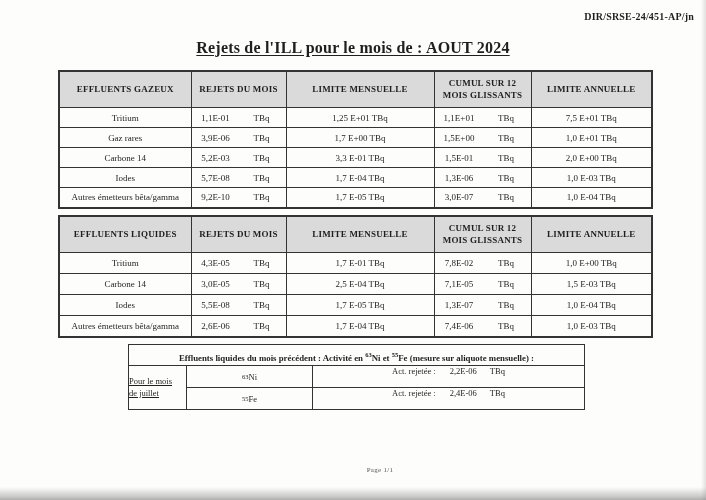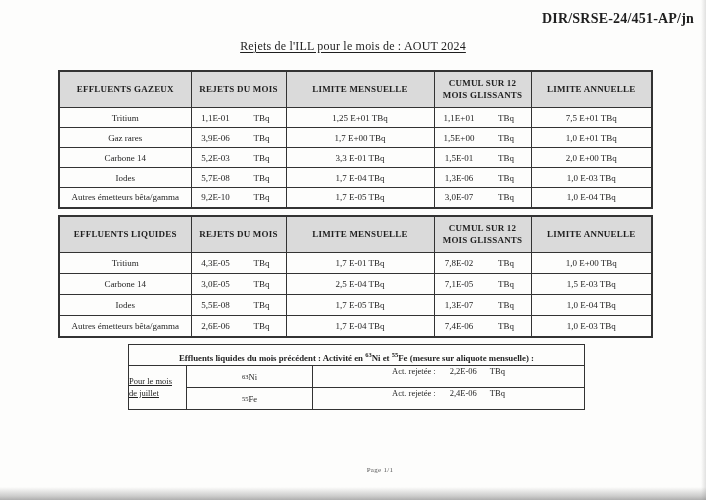--- a/index.html
+++ b/index.html
@@ -14,25 +14,25 @@
     background:linear-gradient(to bottom, rgba(125,125,125,0) 0%, rgba(125,125,125,0.38) 70%, rgba(110,110,110,0.55) 100%);
     pointer-events:none;
   }
   .scan-edge-right{
     position:absolute;top:0;bottom:0;right:0;width:5px;
     background:linear-gradient(to right, rgba(125,125,125,0) 0%, rgba(125,125,125,0.22) 100%);
     pointer-events:none;
   }
   .ref{
     position:absolute;top:11px;right:12px;
-    font-weight:bold;font-size:14px;letter-spacing:.2px;
+    font-weight:bold;font-size:10px;letter-spacing:.2px;
   }
   .doc-title{
     position:absolute;top:39px;left:0;width:100%;
-    text-align:center;font-weight:normal;font-size:12px;
+    text-align:center;font-weight:bold;font-size:16px;
     text-decoration:underline;text-underline-offset:2px;letter-spacing:.2px;
   }
   table.eff{
     position:absolute;left:58px;
     width:593px;table-layout:fixed;border-collapse:collapse;
     font-size:9px;
   }
   #table-gaz{top:70px;}
   #table-liq{top:215px;border-radius:26px;}
   table.eff th, table.eff td{

